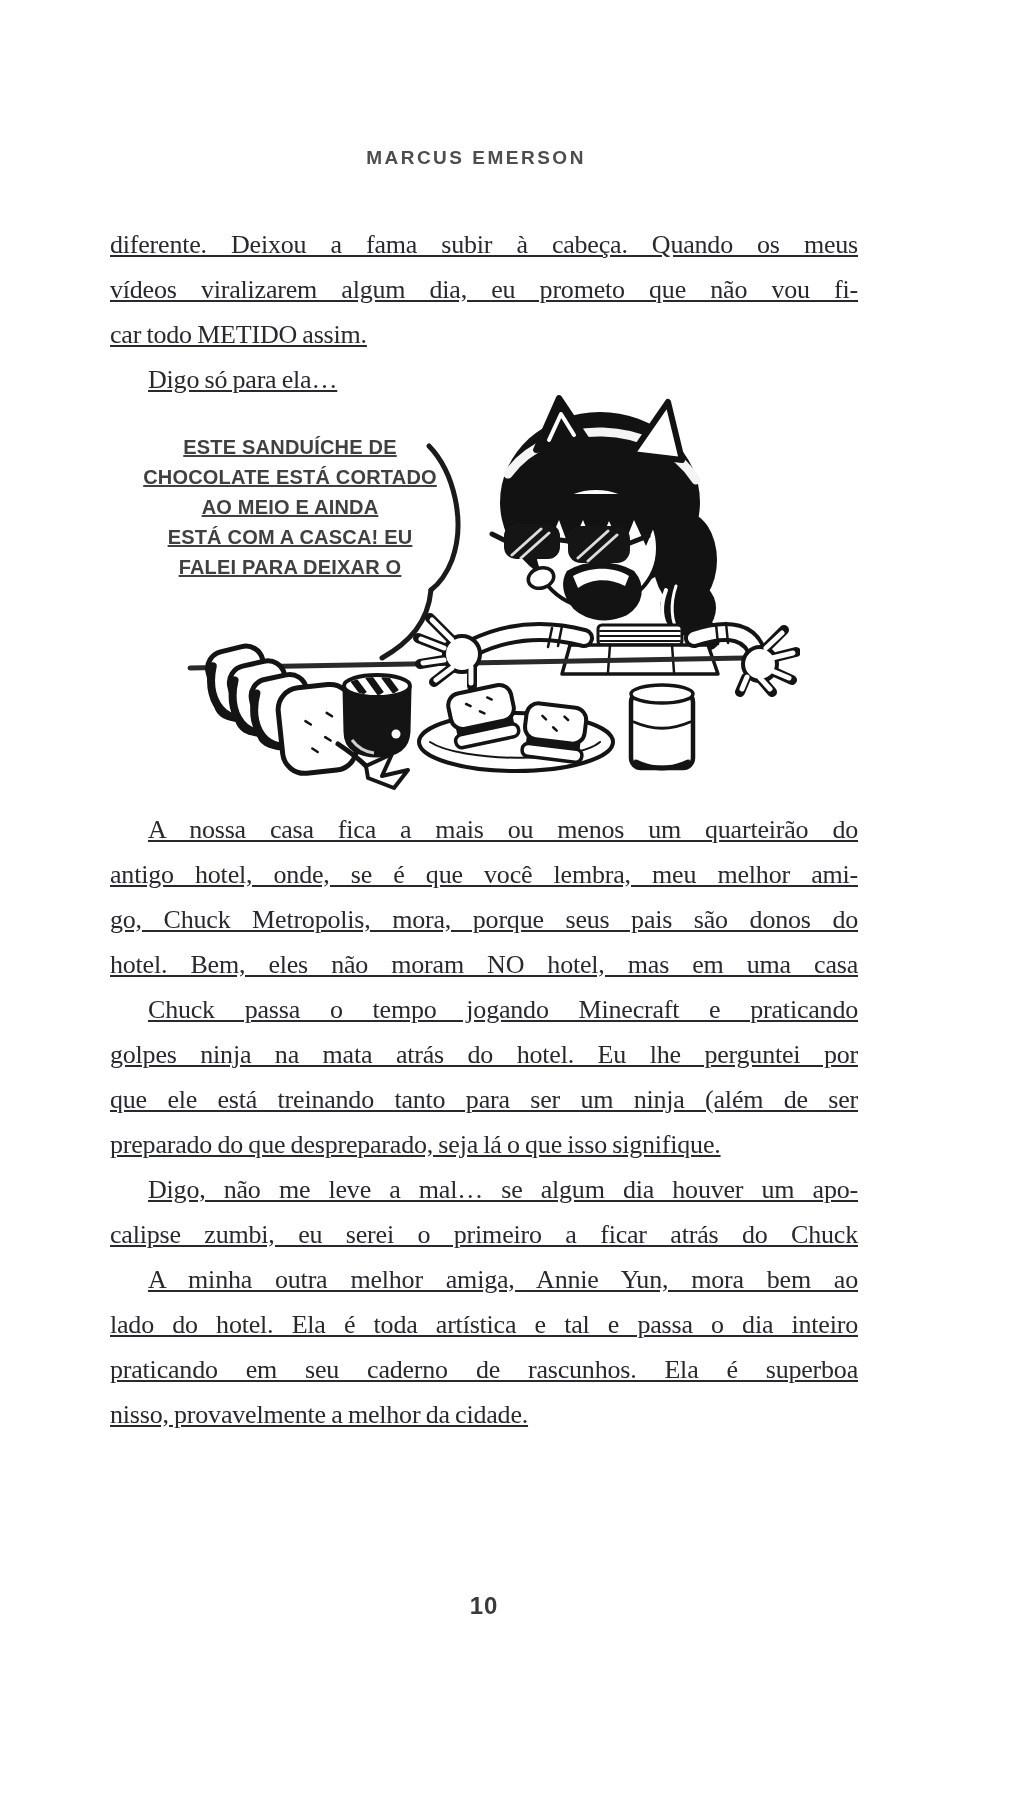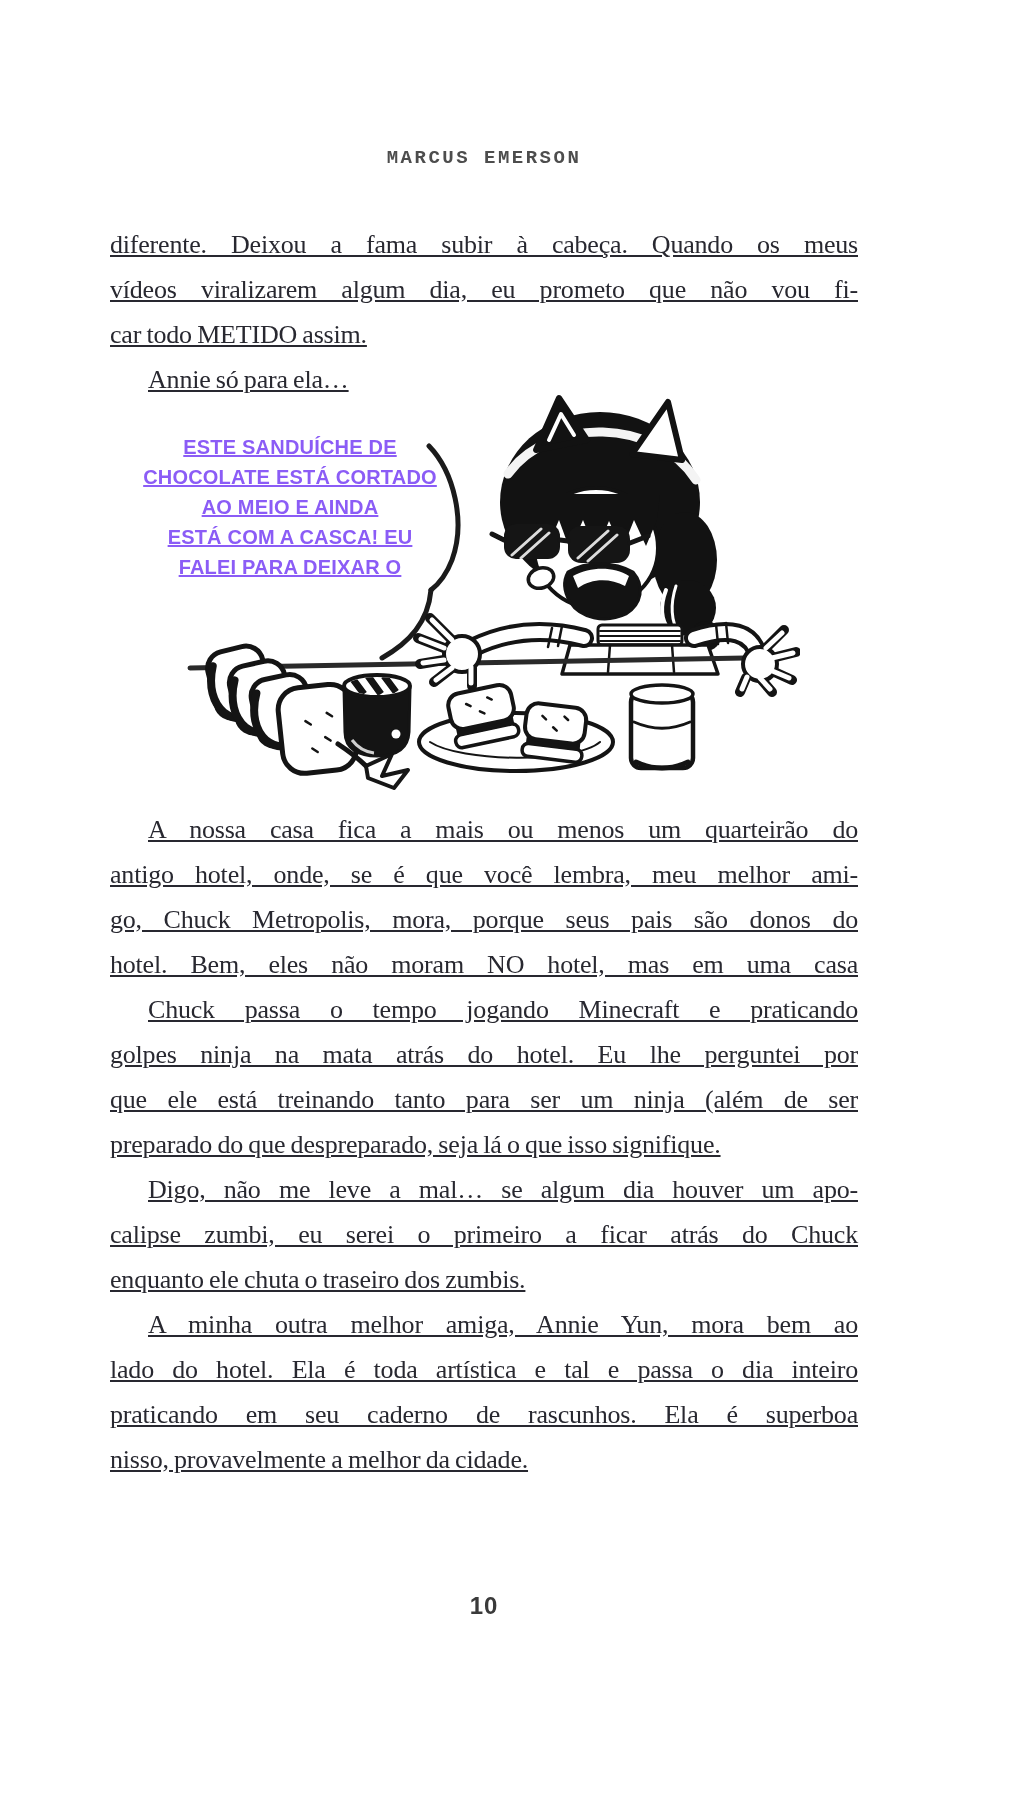--- a/index.html
+++ b/index.html
@@ -1,56 +1,56 @@
 <!DOCTYPE html>
 <html lang="pt"><head>
 <meta charset="utf-8">
 <style>
   html,body{margin:0;padding:0;}
   body{
     width:1024px;height:1820px;position:relative;background:#ffffff;
     font-family:"Liberation Serif",serif;overflow:hidden;
   }
   .running-header{
-    position:absolute;left:110px;top:147px;width:748px;text-align:center;
-    font-family:Liberation Mono, monospace;font-weight:bold;font-size:19px;
+    position:absolute;left:102px;top:147px;width:748px;text-align:center;
+    font-family:Liberation Sans, sans-serif;font-weight:bold;font-size:19px;
     letter-spacing:2.5px;color:#4d4d4d;
   }
   .textblock{
     position:absolute;left:110px;width:748px;font-size:26px;line-height:45px;
     color:#282830;letter-spacing:-0.2px;word-spacing:-1px;
   }
   #para1{top:222px;}
   #bodytext{top:807px;}
   .line{text-align:justify;text-align-last:left;white-space:nowrap;text-decoration:underline;}
   .line.just{white-space:normal;text-align-last:justify;}
   .line.ind{text-indent:38px;}
   .bubble{
     position:absolute;left:118px;top:432px;width:344px;text-align:center;
     font-family:"Liberation Sans",sans-serif;font-weight:bold;font-size:20px;
-    line-height:30px;color:#8b5cf6;letter-spacing:0.2px;
+    line-height:30px;color:#404040;letter-spacing:0.2px;
   }
   .bubble .line{text-align:center;text-align-last:center;white-space:nowrap;}
   .folio{
     position:absolute;left:110px;top:1592px;width:748px;text-align:center;
     font-family:"Liberation Sans",sans-serif;font-weight:bold;font-size:24px;
     color:#3a3a3a;letter-spacing:1px;
   }
   .illu{position:absolute;left:100px;top:390px;width:700px;height:400px;}
 </style>
 </head>
 <body>
 
 <div class="running-header">MARCUS EMERSON</div>
 
 <div class="textblock" id="para1">
     <div class="line just">diferente. Deixou a fama subir à cabeça. Quando os meus</div>
     <div class="line just">vídeos viralizarem algum dia, eu prometo que não vou fi-</div>
     <div class="line">car todo METIDO assim.</div>
-    <div class="line ind">Annie só para ela…</div>
+    <div class="line ind">Digo só para ela…</div>
   </div>
 
 <div class="bubble">
     <div class="line">ESTE SANDUÍCHE DE</div>
     <div class="line">CHOCOLATE ESTÁ CORTADO</div>
     <div class="line">AO MEIO E AINDA</div>
     <div class="line">ESTÁ COM A CASCA! EU</div>
     <div class="line">FALEI PARA DEIXAR O</div>
   </div>
 
@@ -186,20 +186,19 @@
     <div class="line just ind">A nossa casa fica a mais ou menos um quarteirão do</div>
     <div class="line just">antigo hotel, onde, se é que você lembra, meu melhor ami-</div>
     <div class="line just">go, Chuck Metropolis, mora, porque seus pais são donos do</div>
     <div class="line just">hotel. Bem, eles não moram NO hotel, mas em uma casa</div>
     <div class="line just ind">Chuck passa o tempo jogando Minecraft e praticando</div>
     <div class="line just">golpes ninja na mata atrás do hotel. Eu lhe perguntei por</div>
     <div class="line just">que ele está treinando tanto para ser um ninja (além de ser</div>
     <div class="line">preparado do que despreparado, seja lá o que isso signifique.</div>
     <div class="line just ind">Digo, não me leve a mal… se algum dia houver um apo-</div>
     <div class="line just">calipse zumbi, eu serei o primeiro a ficar atrás do Chuck</div>
-    <div class="line">enquanto ele chuta o traseiro dos zumbis.</div>
     <div class="line just ind">A minha outra melhor amiga, Annie Yun, mora bem ao</div>
     <div class="line just">lado do hotel. Ela é toda artística e tal e passa o dia inteiro</div>
     <div class="line just">praticando em seu caderno de rascunhos. Ela é superboa</div>
     <div class="line">nisso, provavelmente a melhor da cidade.</div>
   </div>
 
 <div class="folio">10</div>
 
 </body></html>

